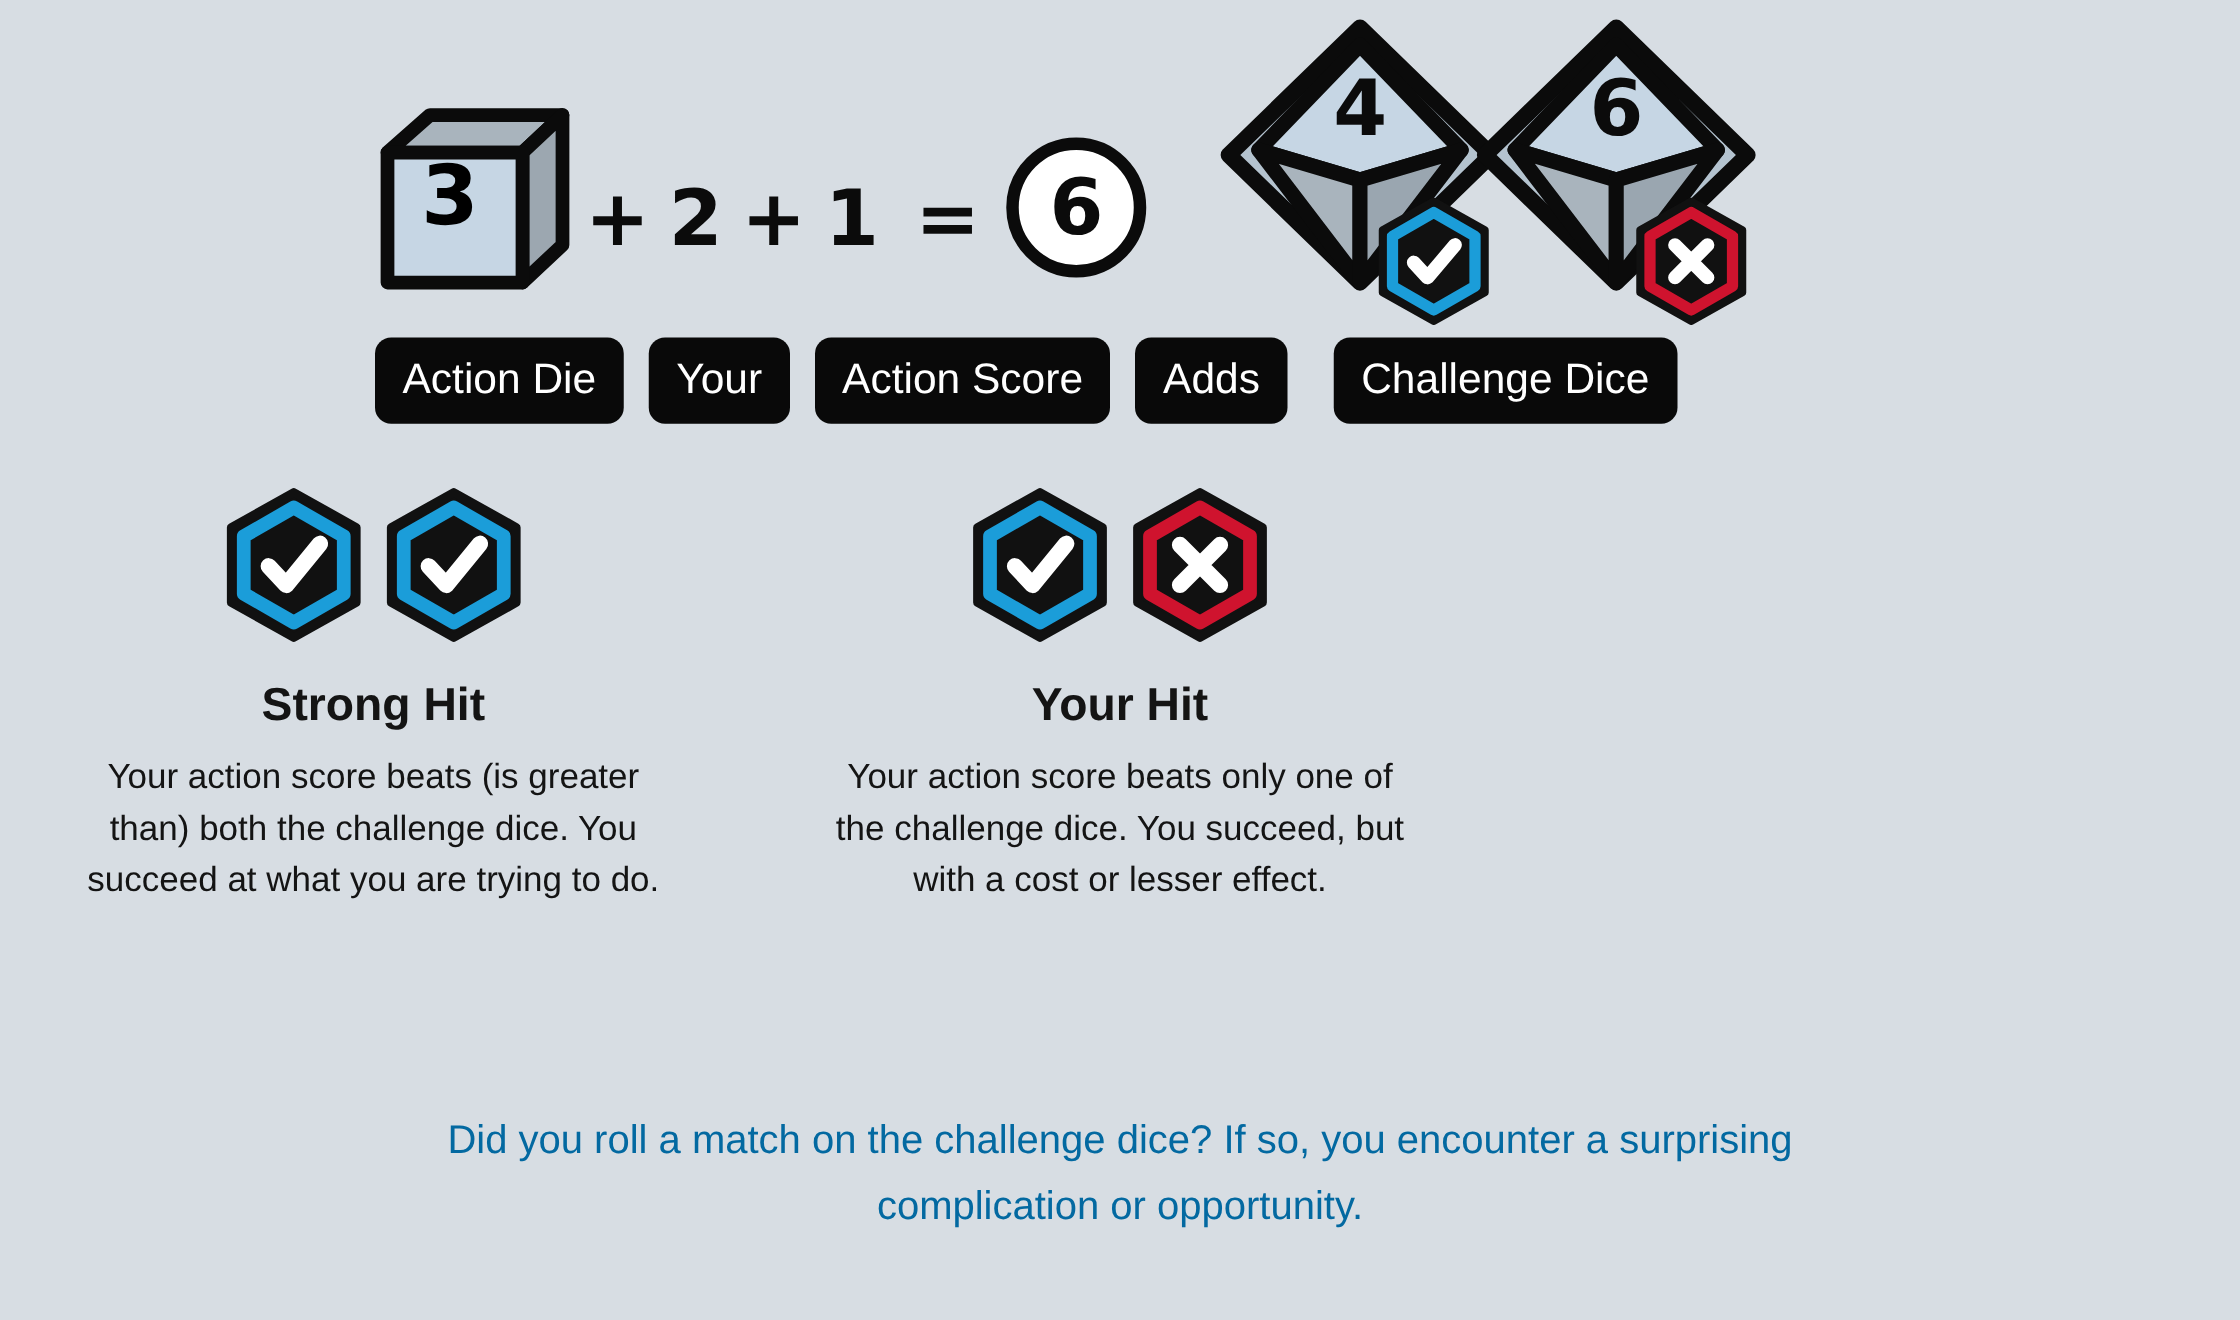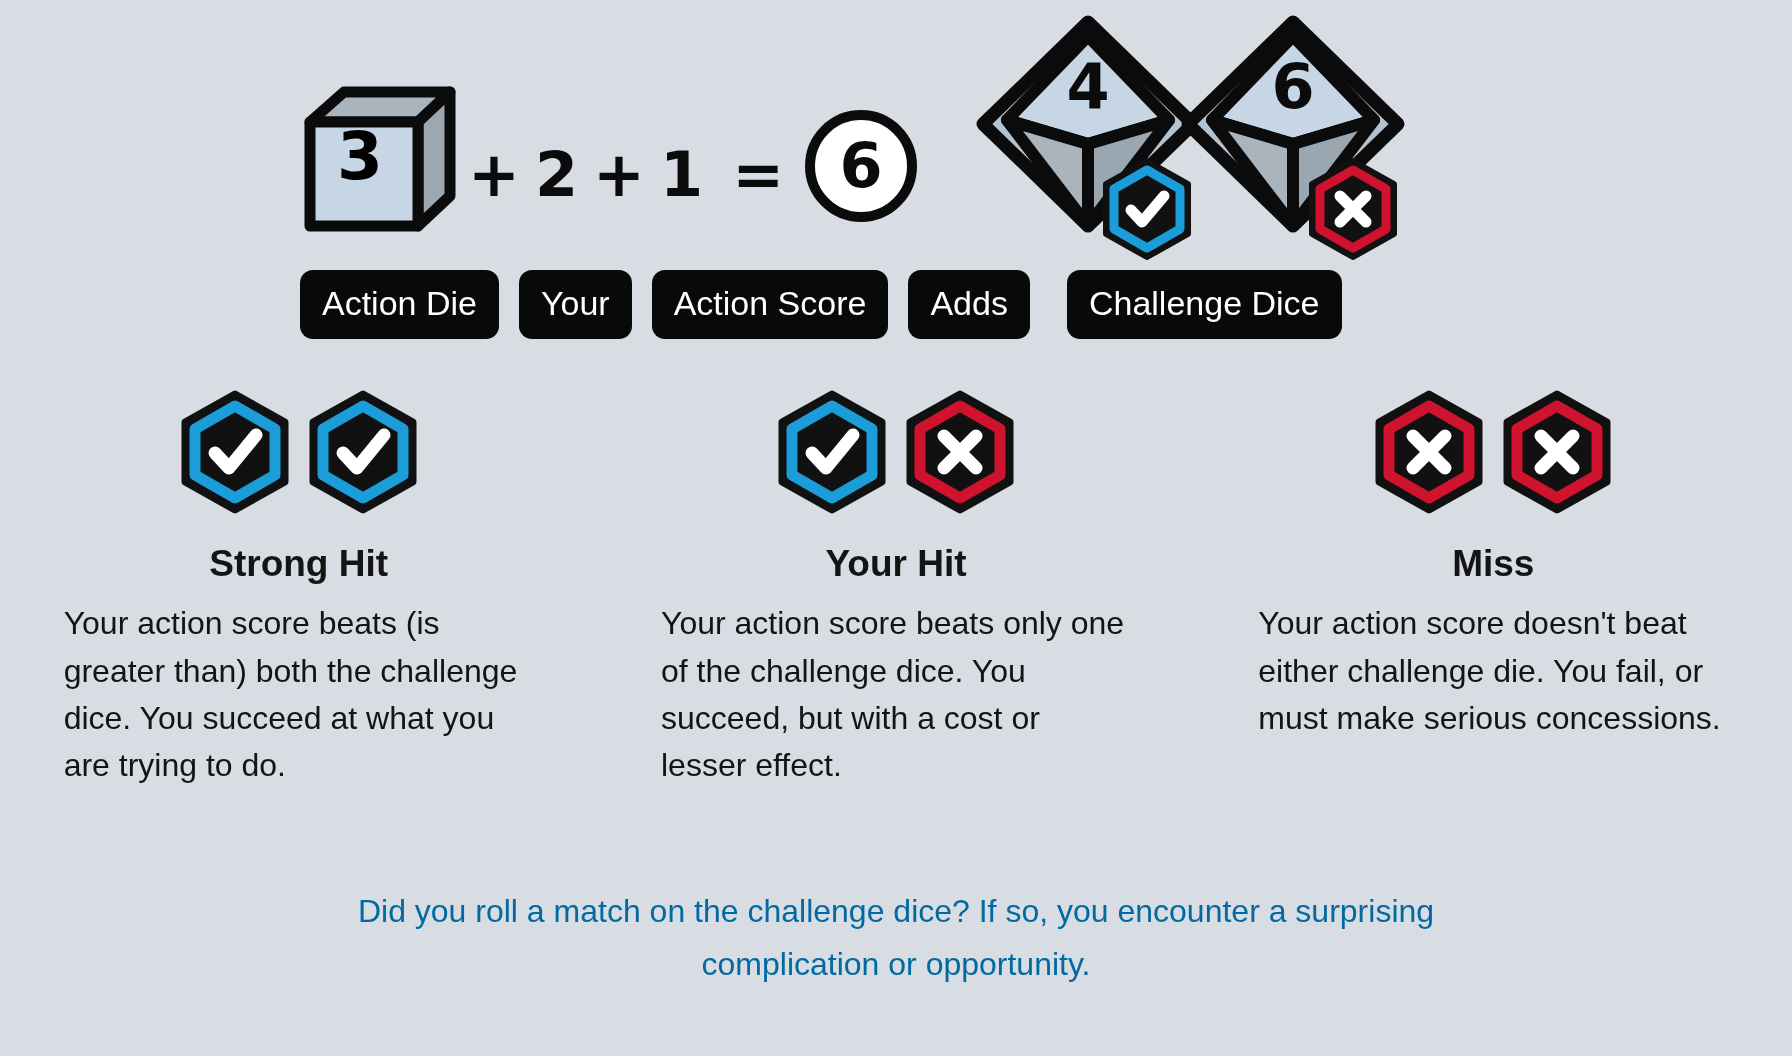--- a/index.html
+++ b/index.html
@@ -174,23 +174,23 @@
 
   .outcome-title {
     font-size: 37px;
     font-weight: 700;
     color: #141414;
     margin-bottom: 14px;
     line-height: 1.2;
     font-family: "Liberation Sans", sans-serif;
   }
   .outcome-desc {
-    font-size: 32px;
+    font-size: 28px;
     line-height: 1.48;
-    text-align: left;
+    text-align: center;
     color: #141414;
     max-width: 470px;
     font-family: "Liberation Sans", sans-serif;
   }
 
   
   .footer-note {
     position: absolute;
     left: 50%;
     transform: translateX(-50%);
@@ -310,32 +310,16 @@
       <svg class="hexbadge" viewBox="0 0 112 124">
         <path d="M56 4 L106 32 L106 92 L56 120 L6 92 L6 32 Z" fill="#111111" stroke="#111111" stroke-width="7" stroke-linejoin="round"></path>
         <path d="M56 16 L96 39 L96 85 L56 108 L16 85 L16 39 Z" fill="none" stroke="#cf132e" stroke-width="11" stroke-linejoin="round"></path>
         <path d="M40 46 L72 78 M72 46 L40 78" fill="none" stroke="#ffffff" stroke-width="13" stroke-linecap="round"></path>
       </svg>
     </div>
     <div class="outcome-title">Your Hit</div>
     <div class="outcome-desc">Your action score beats only one of the challenge dice. You succeed, but with a cost or lesser effect.</div>
   </div>
 
-  <div class="outcome-col">
-    <div class="hex-pair">
-      <svg class="hexbadge" viewBox="0 0 112 124">
-        <path d="M56 4 L106 32 L106 92 L56 120 L6 92 L6 32 Z" fill="#111111" stroke="#111111" stroke-width="7" stroke-linejoin="round"></path>
-        <path d="M56 16 L96 39 L96 85 L56 108 L16 85 L16 39 Z" fill="none" stroke="#cf132e" stroke-width="11" stroke-linejoin="round"></path>
-        <path d="M40 46 L72 78 M72 46 L40 78" fill="none" stroke="#ffffff" stroke-width="13" stroke-linecap="round"></path>
-      </svg>
-      <svg class="hexbadge" viewBox="0 0 112 124">
-        <path d="M56 4 L106 32 L106 92 L56 120 L6 92 L6 32 Z" fill="#111111" stroke="#111111" stroke-width="7" stroke-linejoin="round"></path>
-        <path d="M56 16 L96 39 L96 85 L56 108 L16 85 L16 39 Z" fill="none" stroke="#cf132e" stroke-width="11" stroke-linejoin="round"></path>
-        <path d="M40 46 L72 78 M72 46 L40 78" fill="none" stroke="#ffffff" stroke-width="13" stroke-linecap="round"></path>
-      </svg>
-    </div>
-    <div class="outcome-title">Miss</div>
-    <div class="outcome-desc">Your action score doesn't beat either challenge die. You fail, or must make serious concessions.</div>
-  </div>
 
 </div>
 
 <div class="footer-note">Did you roll a match on the challenge dice? If so, you encounter a surprising complication or opportunity.</div>
 
 </body></html>

